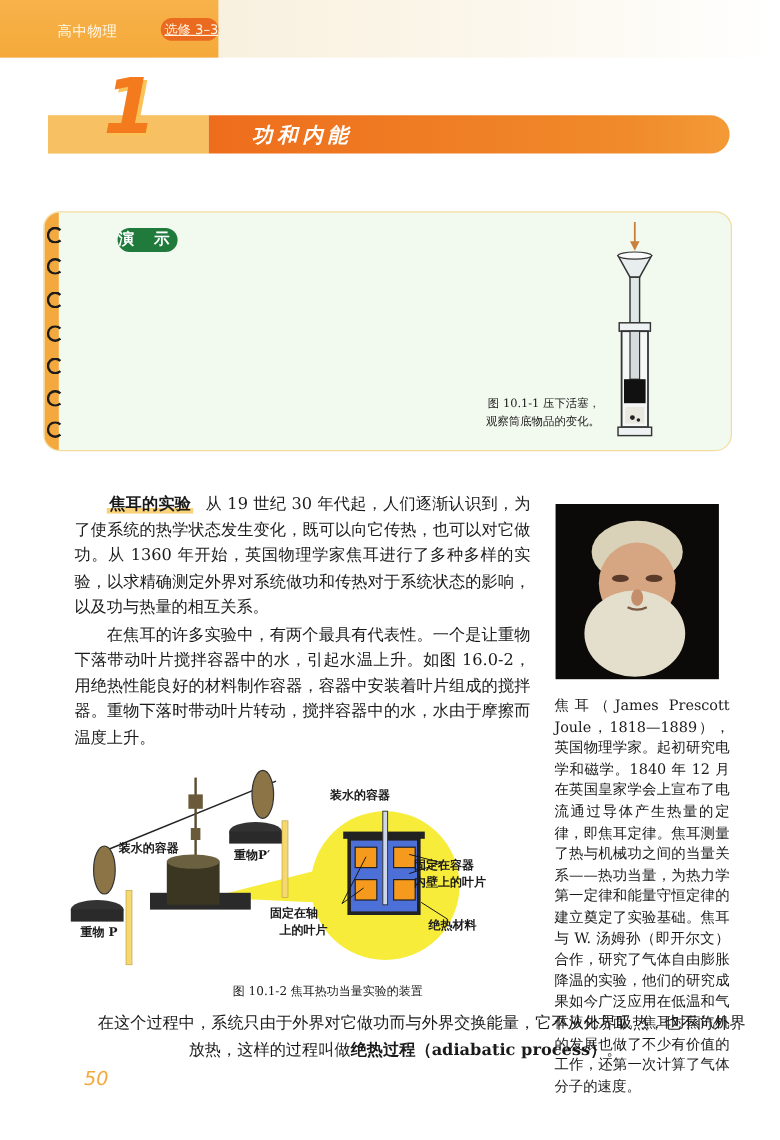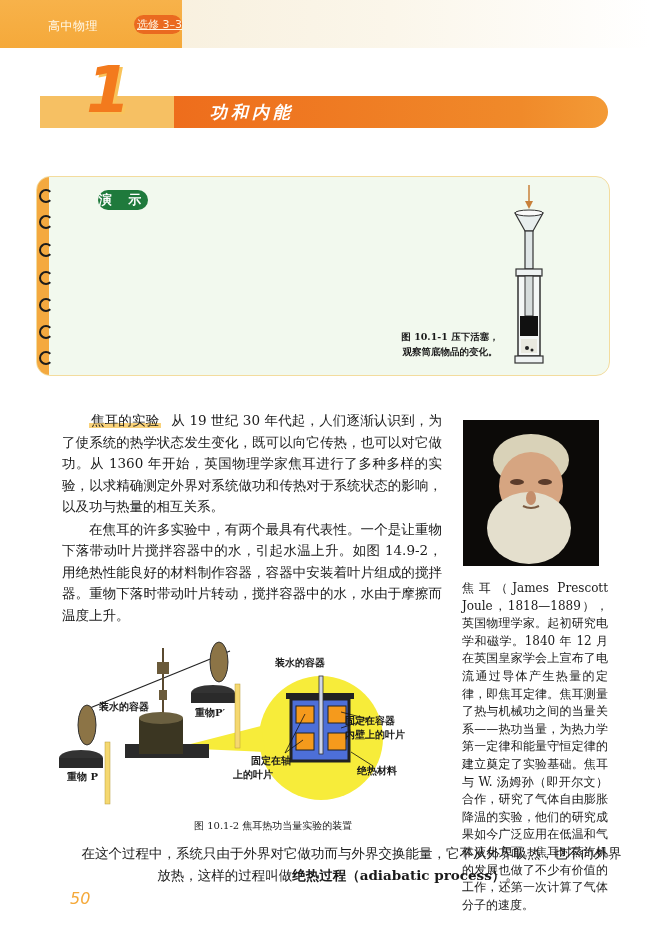--- a/index.html
+++ b/index.html
@@ -69,30 +69,30 @@
     text-align: center; line-height: 20px; letter-spacing: 6px;
   }
   .demo-text {
     left: 48px; top: 64px; width: 420px; font-size: 13.5px; line-height: 25px;
     font-weight: bold; font-style: italic;
   }
   .demo-text p { margin: 0; }
   .indent { text-indent: 27px; }
   .demo-caption {
     left: 363px; top: 152px; width: 100px; font-size: 9.5px; line-height: 15px;
-    font-weight: bold; text-align: center;
+    font-weight: normal; text-align: right;
   }
 
   
   .body-col {
     left: 62px; width: 380px; font-size: 13.5px; line-height: 21.5px; text-align: justify;
   }
   .body-col p { margin: 0; }
   .term {
-    font-weight: normal; font-family: "DejaVu Sans", sans-serif;
+    font-weight: bold; font-family: "DejaVu Sans", sans-serif;
     background: linear-gradient(180deg, transparent 70%, #f9d27a 70%);
     padding: 0 2px; margin-right: 10px;
   }
 
   
   .portrait {
     left: 463px; top: 420px; width: 136px; height: 146px; background: #0c0a08;
     overflow: hidden;
   }
   .side-note {
@@ -157,21 +157,21 @@
     <rect x="17" y="133" width="18" height="20" fill="#111"></rect>
     <rect x="18" y="156" width="16" height="14" fill="#e9e9e0"></rect>
     <circle cx="24" cy="165" r="2" fill="#222"></circle>
     <circle cx="29" cy="167" r="1.5" fill="#222"></circle>
     <rect x="12" y="173" width="28" height="7" fill="#eef2f2" stroke="#333" stroke-width="1.2"></rect>
   </svg>
 </div>
 
 <div class="abs body-col" style="top:410px">
   <p class="indent"><span class="term">焦耳的实验</span><span>从 19 世纪 30 年代起，人们逐渐认识到，为了使系统的热学状态发生变化，既可以向它传热，也可以对它做功。从 1360 年开始，英国物理学家焦耳进行了多种多样的实验，以求精确测定外界对系统做功和传热对于系统状态的影响，以及功与热量的相互关系。</span></p>
-  <p class="indent" style="margin-top:1px">在焦耳的许多实验中，有两个最具有代表性。一个是让重物下落带动叶片搅拌容器中的水，引起水温上升。如图 14.9-2，用绝热性能良好的材料制作容器，容器中安装着叶片组成的搅拌器。重物下落时带动叶片转动，搅拌容器中的水，水由于摩擦而温度上升。</p>
+  <p class="indent" style="margin-top:1px">在焦耳的许多实验中，有两个最具有代表性。一个是让重物下落带动叶片搅拌容器中的水，引起水温上升。如图 16.0-2，用绝热性能良好的材料制作容器，容器中安装着叶片组成的搅拌器。重物下落时带动叶片转动，搅拌容器中的水，水由于摩擦而温度上升。</p>
 </div>
 
 <div class="abs portrait">
   <svg width="136" height="146" viewBox="0 0 136 146">
     <rect width="136" height="146" fill="#0c0a08"></rect>
     <ellipse cx="68" cy="40" rx="38" ry="26" fill="#d9d2b8"></ellipse>
     <ellipse cx="68" cy="66" rx="32" ry="34" fill="#d6a581"></ellipse>
     <ellipse cx="66" cy="108" rx="42" ry="36" fill="#e4dfcd"></ellipse>
     <ellipse cx="54" cy="62" rx="7" ry="3" fill="#5a3b2a"></ellipse>
     <ellipse cx="82" cy="62" rx="7" ry="3" fill="#5a3b2a"></ellipse>
@@ -220,21 +220,21 @@
     <line x1="250" y1="74" x2="230" y2="113" stroke="#111" stroke-width="0.8"></line>
     <line x1="248" y1="100" x2="230" y2="113" stroke="#111" stroke-width="0.8"></line>
     <line x1="296" y1="112" x2="318" y2="126" stroke="#111" stroke-width="0.8"></line>
   </svg>
   <span class="fig-label" style="left:44px;top:60px">装水的容器</span>
   <span class="fig-label" style="left:140px;top:66px">重物P′</span>
   <span class="fig-label" style="left:12px;top:130px">重物 P</span>
   <span class="fig-label" style="left:220px;top:16px">装水的容器</span>
   <span class="fig-label" style="left:290px;top:74px">固定在容器</span>
   <span class="fig-label" style="left:290px;top:88px">内壁上的叶片</span>
-  <span class="fig-label" style="left:196px;top:114px">固定在轴</span>
+  <span class="fig-label" style="left:170px;top:114px">固定在轴</span>
   <span class="fig-label" style="left:178px;top:128px">上的叶片</span>
   <span class="fig-label" style="left:302px;top:124px">绝热材料</span>
 </div>
 <div class="abs fig-caption">图 10.1-2  焦耳热功当量实验的装置</div>
 
 <div class="abs final-text">
   <p class="indent"><span>在这个过程中，系统只由于外界对它做功而与外界交换能量，它不从外界吸热，也不向外界放热，这样的过程叫做</span><b>绝热过程</b><b>（adiabatic process）</b><span>。</span></p>
 </div>
 
 <div class="abs page-number">50</div>

